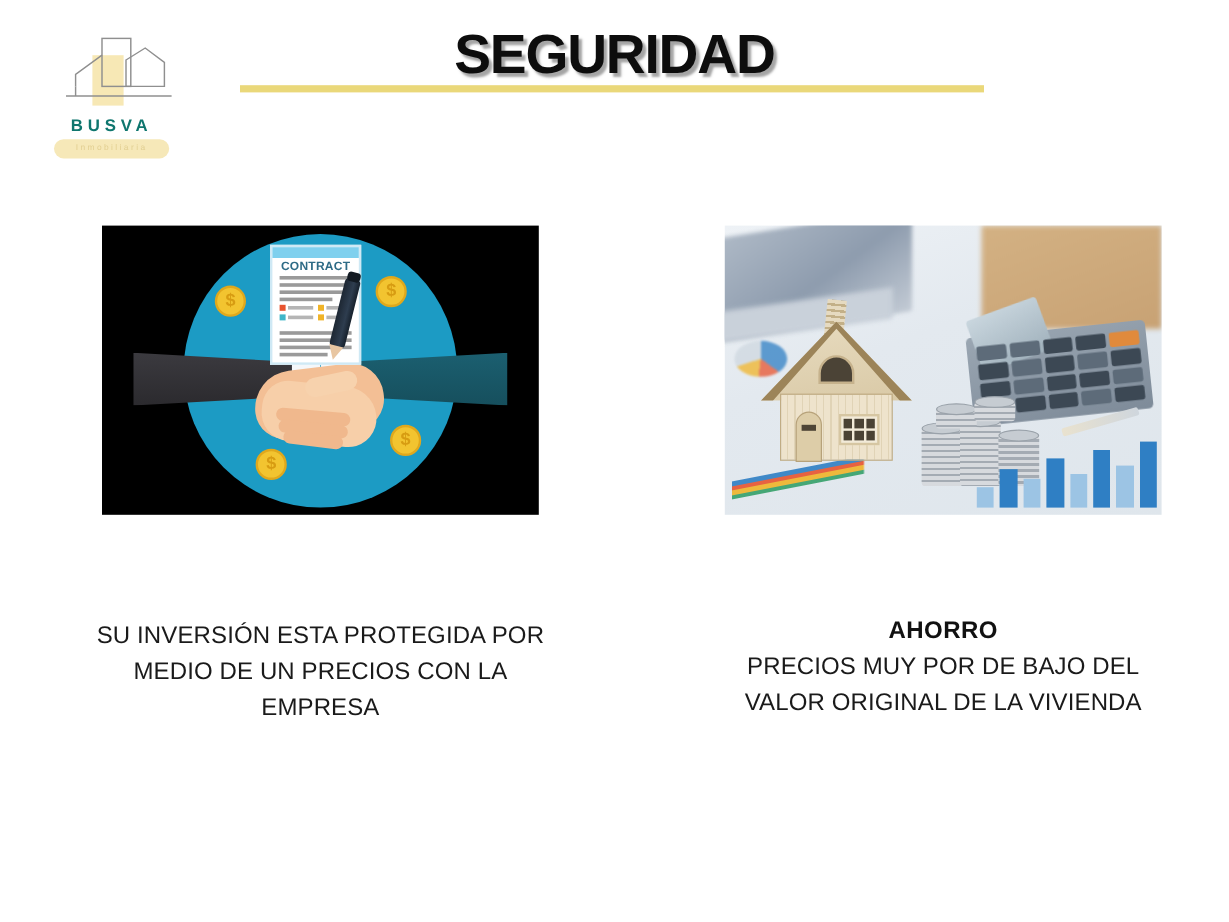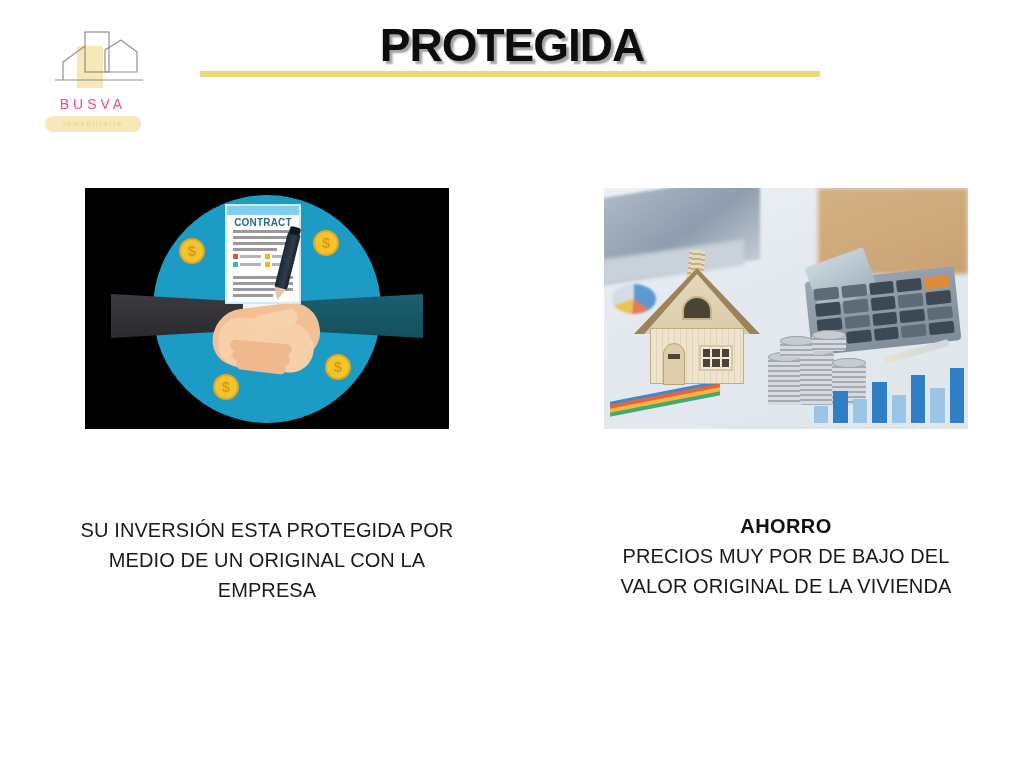--- a/index.html
+++ b/index.html
@@ -31,22 +31,22 @@
     height: 72px;
   }
   .logo-wordmark {
     position: absolute;
     left: 0;
     top: 68px;
     width: 120px;
     text-align: center;
     font-size: 14px;
     letter-spacing: 4px;
-    color: #ec4899;
-    font-weight: 400;
+    color: #0f766e;
+    font-weight: 700;
     line-height: 16px;
   }
   .logo-sub-band {
     position: absolute;
     left: 12px;
     top: 88px;
     width: 96px;
     height: 16px;
     background: #f6e8b8;
     border-radius: 8px;
@@ -519,21 +519,21 @@
       <path d="M30 44 L30 34 L52 18" fill="none" stroke="#8f8f8f" stroke-width="1.2"></path>
       <line x1="22" y1="52" x2="110" y2="52" stroke="#8f8f8f" stroke-width="1.2"></line>
       <line x1="30" y1="44" x2="30" y2="52" stroke="#8f8f8f" stroke-width="1.2"></line>
     </svg>
   </div>
   <div class="logo-wordmark">BUSVA</div>
   <div class="logo-sub-band"></div>
   <div class="logo-sub">Inmobiliaria</div>
 </div>
 
-<div class="title">PROTEGIDA</div>
+<div class="title">SEGURIDAD</div>
 <div class="title-rule"></div>
 
 <div class="col col-left">
 
   <div class="media illus">
     <div class="illus-circle"></div>
 
     <div class="arm arm-l"></div>
     <div class="arm arm-r"></div>
     <div class="cuff cuff-l"></div>
@@ -590,21 +590,21 @@
       <div class="pen-tip"></div>
     </div>
 
     <div class="coin coin-a">$</div>
     <div class="coin coin-b">$</div>
     <div class="coin coin-c">$</div>
     <div class="coin coin-d">$</div>
   </div>
 
   <div class="caption cap-left">
-    <div class="cap-body">SU INVERSIÓN ESTA PROTEGIDA POR MEDIO DE UN ORIGINAL CON LA EMPRESA</div>
+    <div class="cap-body">SU INVERSIÓN ESTA PROTEGIDA POR MEDIO DE UN PRECIOS CON LA EMPRESA</div>
   </div>
 </div>
 
 <div class="col col-right">
 
   <div class="media photo">
     <div class="ph-wood"></div>
     <div class="ph-laptop"></div>
     <div class="ph-laptop-base"></div>
 

